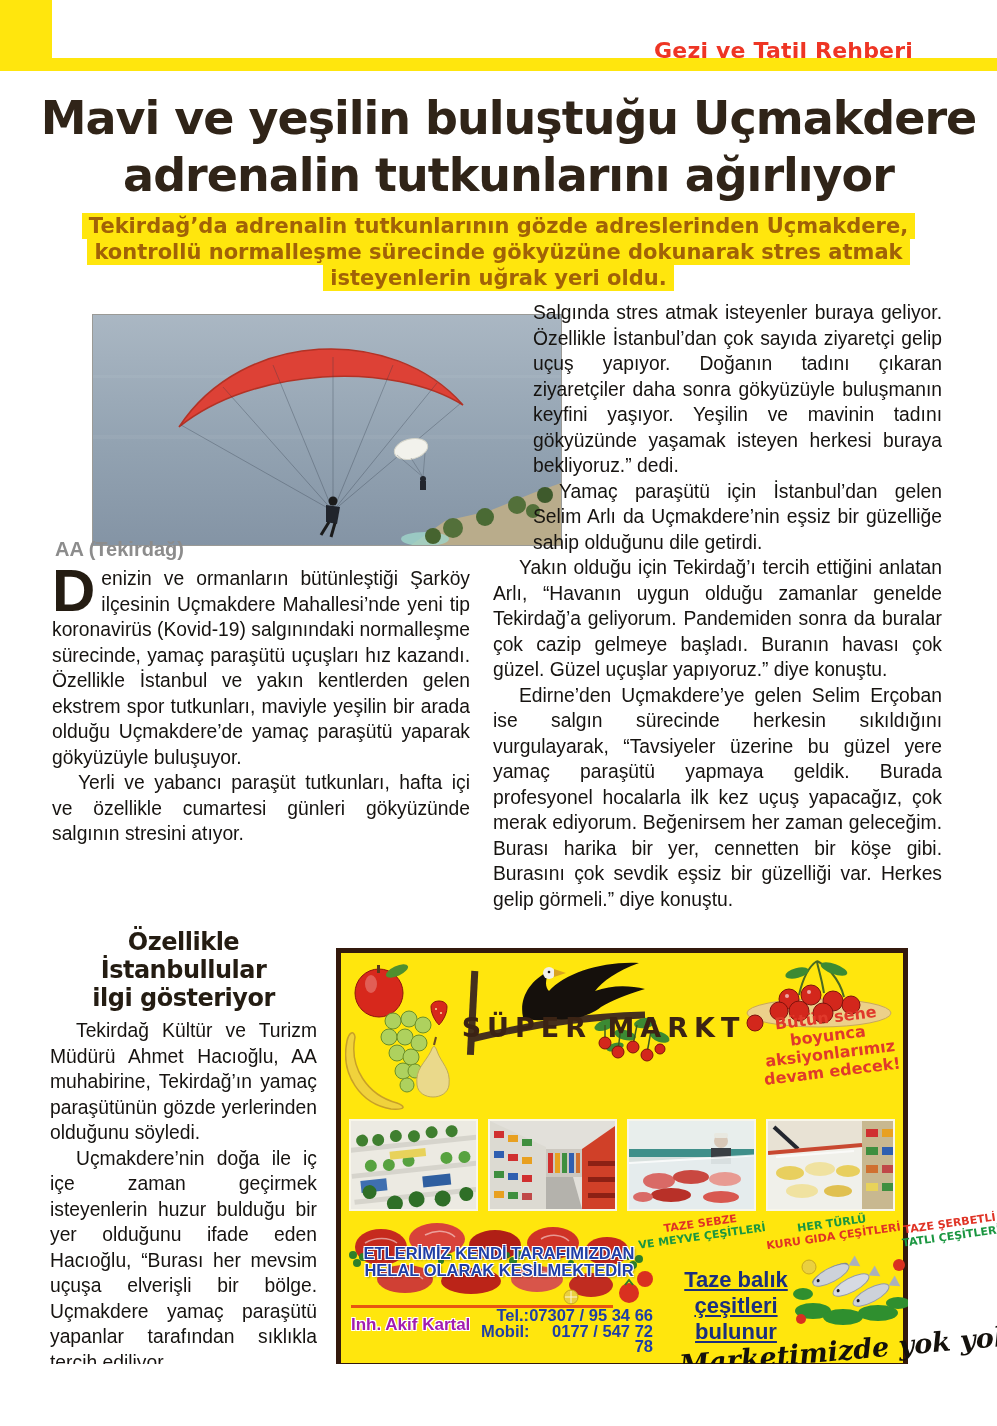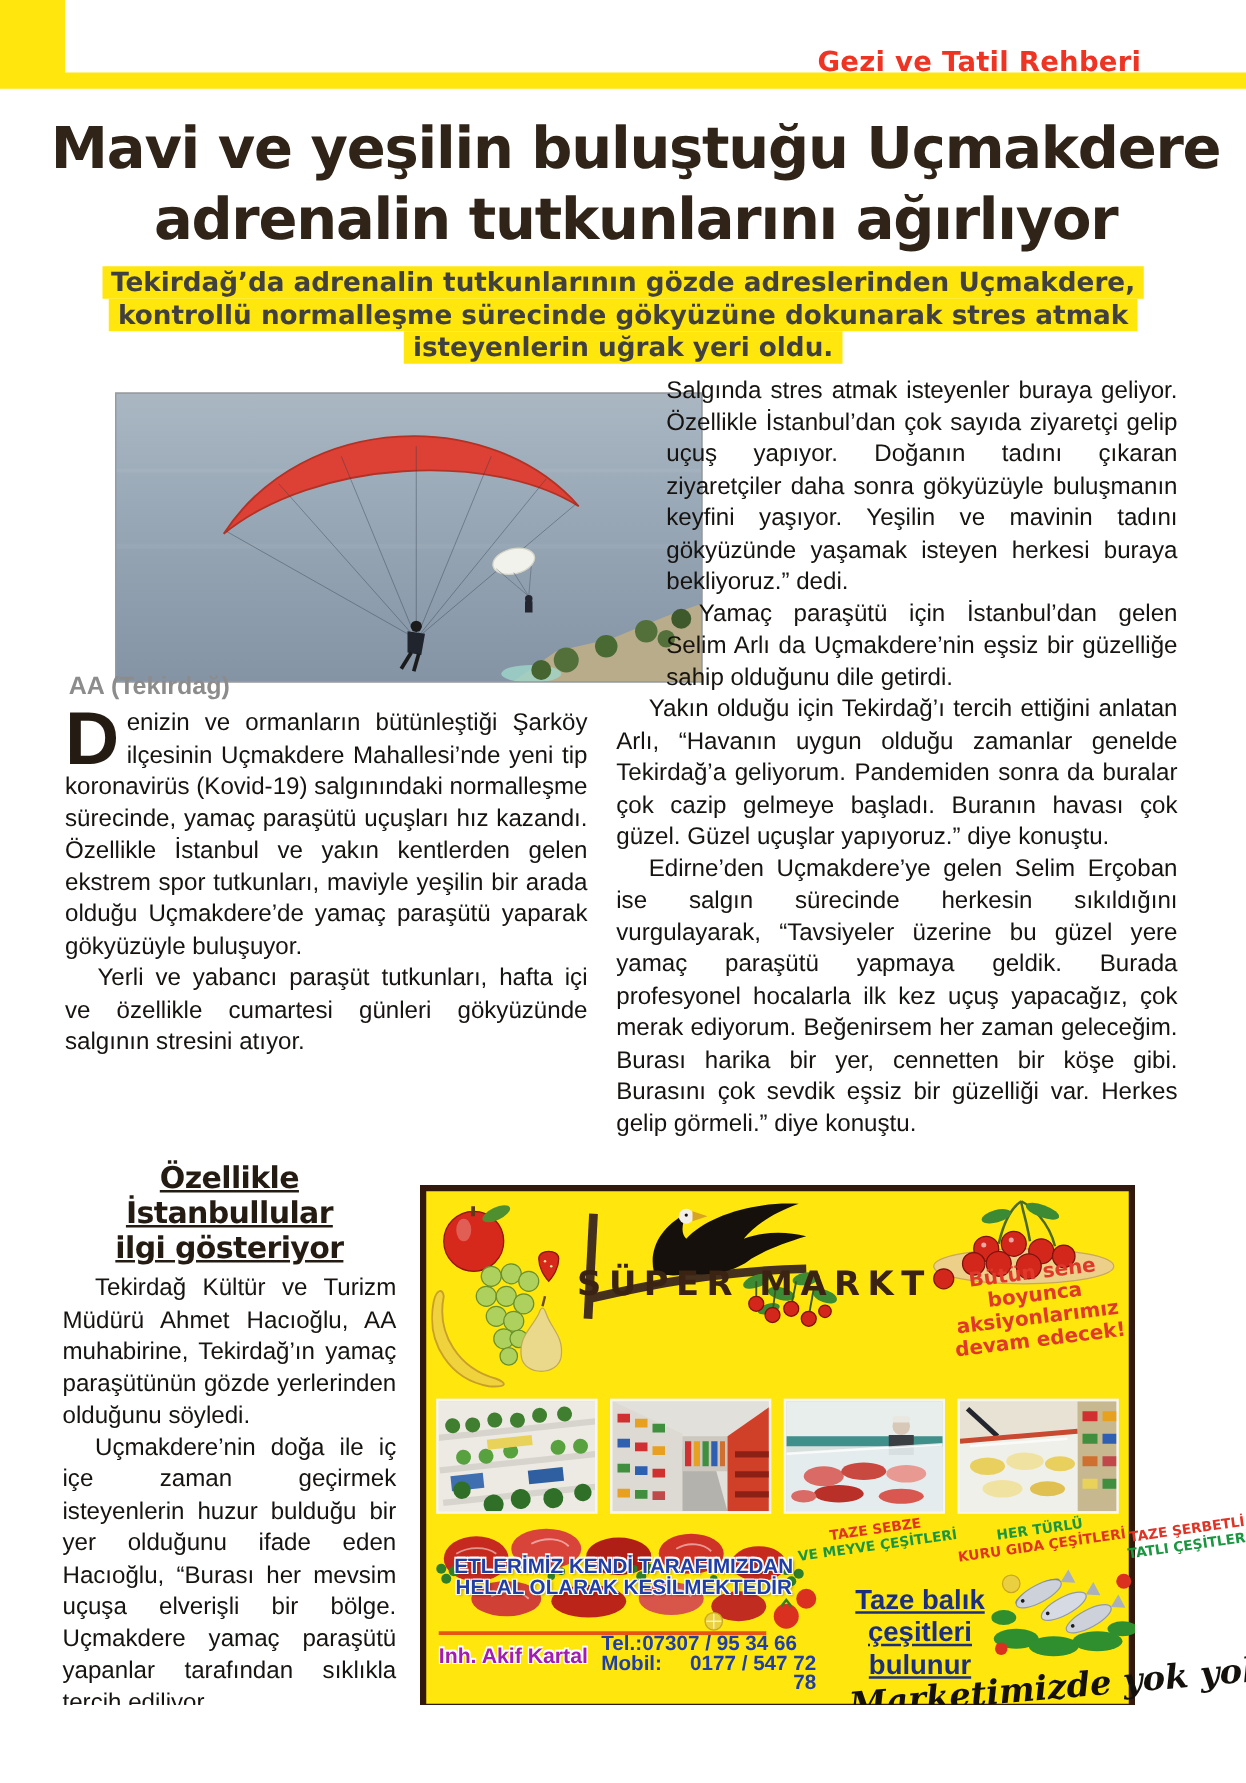--- a/index.html
+++ b/index.html
@@ -9,37 +9,37 @@
   .corner-block{position:absolute;left:0;top:0;width:52px;height:66px;background:#ffe60d;}
   .top-bar{position:absolute;left:0;top:58px;width:997px;height:13px;background:#ffe60d;}
   .section-label{position:absolute;top:38px;right:84px;font-family:"DejaVu Sans",sans-serif;
         font-weight:800;font-size:22px;color:#ee3524;letter-spacing:.2px;}
   
   .headline{position:absolute;left:0;right:0;top:90px;margin:0;text-align:center;
         font-family:"DejaVu Sans",sans-serif;font-weight:800;font-size:46px;line-height:57px;
         color:#302418;letter-spacing:-1px;padding-left:20px;}
   .headline span{display:block;}
   .standfirst{position:absolute;left:0;right:0;top:213px;text-align:center;
-        font-family:"DejaVu Sans",sans-serif;font-weight:800;font-size:21px;line-height:26px;color:#404040;}
+        font-family:"DejaVu Sans",sans-serif;font-weight:800;font-size:21px;line-height:26px;color:#a16207;}
   .sfl{display:table;margin:0 auto;background:#ffe60d;padding:0 7px;}
   
   .photo{position:absolute;left:52px;top:298px;width:468px;height:230px;border:1px solid #9a9a96;background:#8d9cab;}
   .photo svg{display:block;}
   .caption{position:absolute;left:55px;top:538px;font-size:20px;font-weight:700;color:#8c8c8c;}
   
   .col{position:absolute;text-align:justify;font-size:19.3px;line-height:25.5px;color:#161310;}
   .col p{margin:0;}
   .col p.ind{text-indent:26px;}
   .col-left{left:52px;top:566px;width:418px;}
   .col-right{left:493px;top:300px;width:449px;}
   .photo-spacer{float:left;width:40px;height:230px;}
   .dropcap{float:left;font-size:60px;line-height:46px;font-weight:700;color:#241c12;padding:2px 6px 0 0;}
   .col-narrow{left:50px;top:928px;width:267px;}
   .subhead2{margin:0 auto 6px auto;width:205px;text-align:center;font-family:"DejaVu Sans",sans-serif;
-        font-weight:800;font-size:24px;line-height:28px;color:#241c12;letter-spacing:-.5px;text-decoration:underline;}
+        font-weight:800;font-size:24px;line-height:28px;color:#241c12;letter-spacing:-.5px;}
   
   .ad{position:absolute;left:336px;top:948px;width:572px;height:420px;box-sizing:border-box;
       border:5px solid #33190d;background:#ffe60d;}
   .ad .abs{position:absolute;}
   .brand{position:absolute;left:110px;top:58px;width:305px;text-align:center;}
   .brand-main{font-family:"DejaVu Sans",sans-serif;font-weight:800;font-size:54px;line-height:58px;
       color:#dd3a2a;letter-spacing:5px;-webkit-text-stroke:2px #1a1208;
       text-shadow:3px 3px 0 rgba(20,10,5,.45);}
   .brand-sub{font-family:"DejaVu Sans",sans-serif;font-weight:800;font-size:27px;line-height:30px;
       color:#3b2314;letter-spacing:6px;margin-top:2px;}
@@ -56,21 +56,21 @@
   .lg{color:#1a9640;display:block;}
   .meatimg{position:absolute;left:4px;top:260px;width:310px;height:100px;}
   .meat-notice{position:absolute;left:18px;top:292px;width:280px;text-align:center;
       font-weight:800;font-size:16.5px;line-height:17px;color:#1f3ea6;
       text-shadow:-1px -1px 0 #fff,1px -1px 0 #fff,-1px 1px 0 #fff,1px 1px 0 #fff,2px 2px 2px rgba(0,0,0,.25);}
   .orange-rule{position:absolute;left:10px;top:352px;width:262px;height:3px;background:#e85510;}
   .owner{position:absolute;left:10px;top:362px;font-weight:800;font-size:17px;color:#a21caf;
       text-shadow:-1px -1px 0 #fff,1px -1px 0 #fff,-1px 1px 0 #fff,1px 1px 0 #fff;}
   .telblock{position:absolute;left:140px;top:355px;width:172px;text-align:right;
       font-weight:800;font-size:16.5px;line-height:13px;color:#1f3ea6;}
-  .telblock .row{display:flex;justify-content:flex-start;margin-bottom:1px;line-height:15px;}
+  .telblock .row{display:flex;justify-content:flex-end;margin-bottom:1px;line-height:15px;}
   .address{position:absolute;left:12px;top:384px;font-family:"DejaVu Sans",sans-serif;
       font-weight:800;font-size:25px;color:#241708;letter-spacing:-.5px;}
   .fishtext{position:absolute;left:328px;top:314px;width:134px;text-align:center;
       font-weight:800;font-size:22px;line-height:26px;color:#1b2f7e;text-decoration:underline;}
   .fishimg{position:absolute;left:452px;top:296px;width:115px;height:78px;}
   .slogan{position:absolute;left:338px;top:386px;width:235px;transform:rotate(-5deg);
       font-family:"DejaVu Serif",serif;font-style:italic;font-weight:700;font-size:27px;
       color:#14110c;white-space:nowrap;}
   
   .footer-bar{position:absolute;left:0;top:1386px;width:997px;height:13px;background:#ffe60d;}

